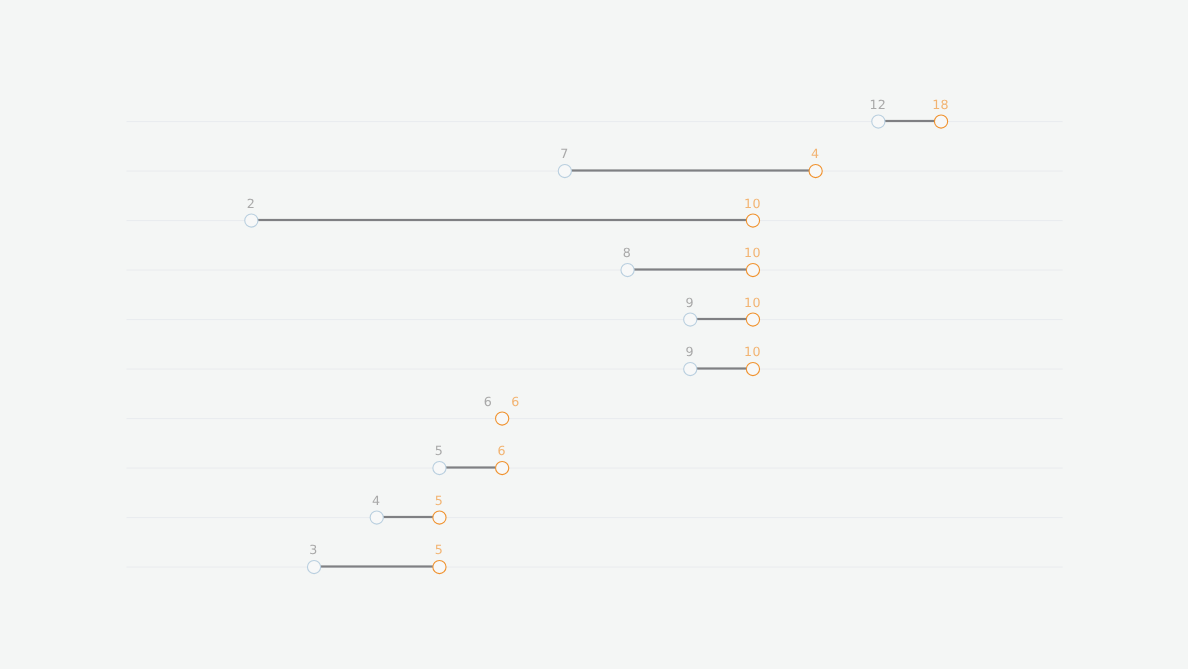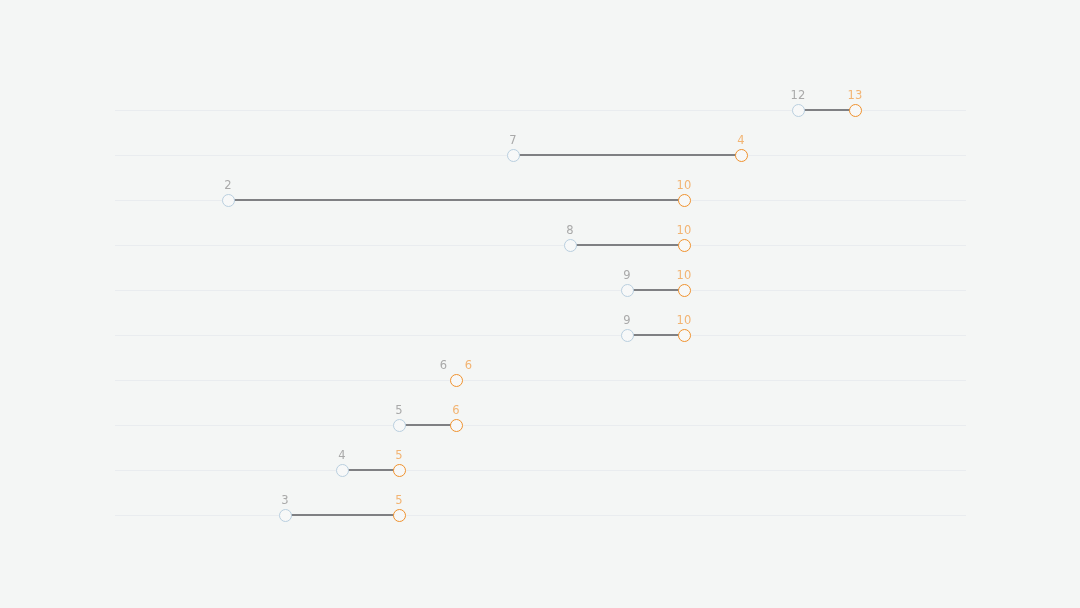--- a/index.html
+++ b/index.html
@@ -84,21 +84,21 @@
         <div class="gridline" style="left: 115px; top: 425px; width: 851px; background: rgb(233, 236, 239);"></div>
         <div class="gridline" style="left: 115px; top: 470px; width: 851px; background: rgb(233, 236, 239);"></div>
         <div class="gridline" style="left: 115px; top: 515px; width: 851px; background: rgb(233, 236, 239);"></div>
       </div>
     <div id="rows">
         <div class="dumbbell-row" style="left: 0px; top: 110px;">
           <div class="connector" style="left: 798px; top: -1.25px; width: 57px; background: rgb(127, 128, 131);"></div>
           <div class="marker marker-start" style="left: 791.5px; top: -6.5px;"></div>
           <div class="marker marker-end" style="left: 848.5px; top: -6.5px;"></div>
           <div class="value-label label-start" style="left: 798px; top: -20px; transform: translateX(-50%);">12</div>
-          <div class="value-label label-end" style="left: 855px; top: -20px; transform: translateX(-50%);">13</div>
+          <div class="value-label label-end" style="left: 855px; top: -20px; transform: translateX(-50%);">18</div>
         </div>
         <div class="dumbbell-row" style="left: 0px; top: 155px;">
           <div class="connector" style="left: 513px; top: -1.25px; width: 228px; background: rgb(127, 128, 131);"></div>
           <div class="marker marker-start" style="left: 506.5px; top: -6.5px;"></div>
           <div class="marker marker-end" style="left: 734.5px; top: -6.5px;"></div>
           <div class="value-label label-start" style="left: 513px; top: -20px; transform: translateX(-50%);">7</div>
           <div class="value-label label-end" style="left: 741px; top: -20px; transform: translateX(-50%);">4</div>
         </div>
         <div class="dumbbell-row" style="left: 0px; top: 200px;">
           <div class="connector" style="left: 228px; top: -1.25px; width: 456px; background: rgb(127, 128, 131);"></div>

